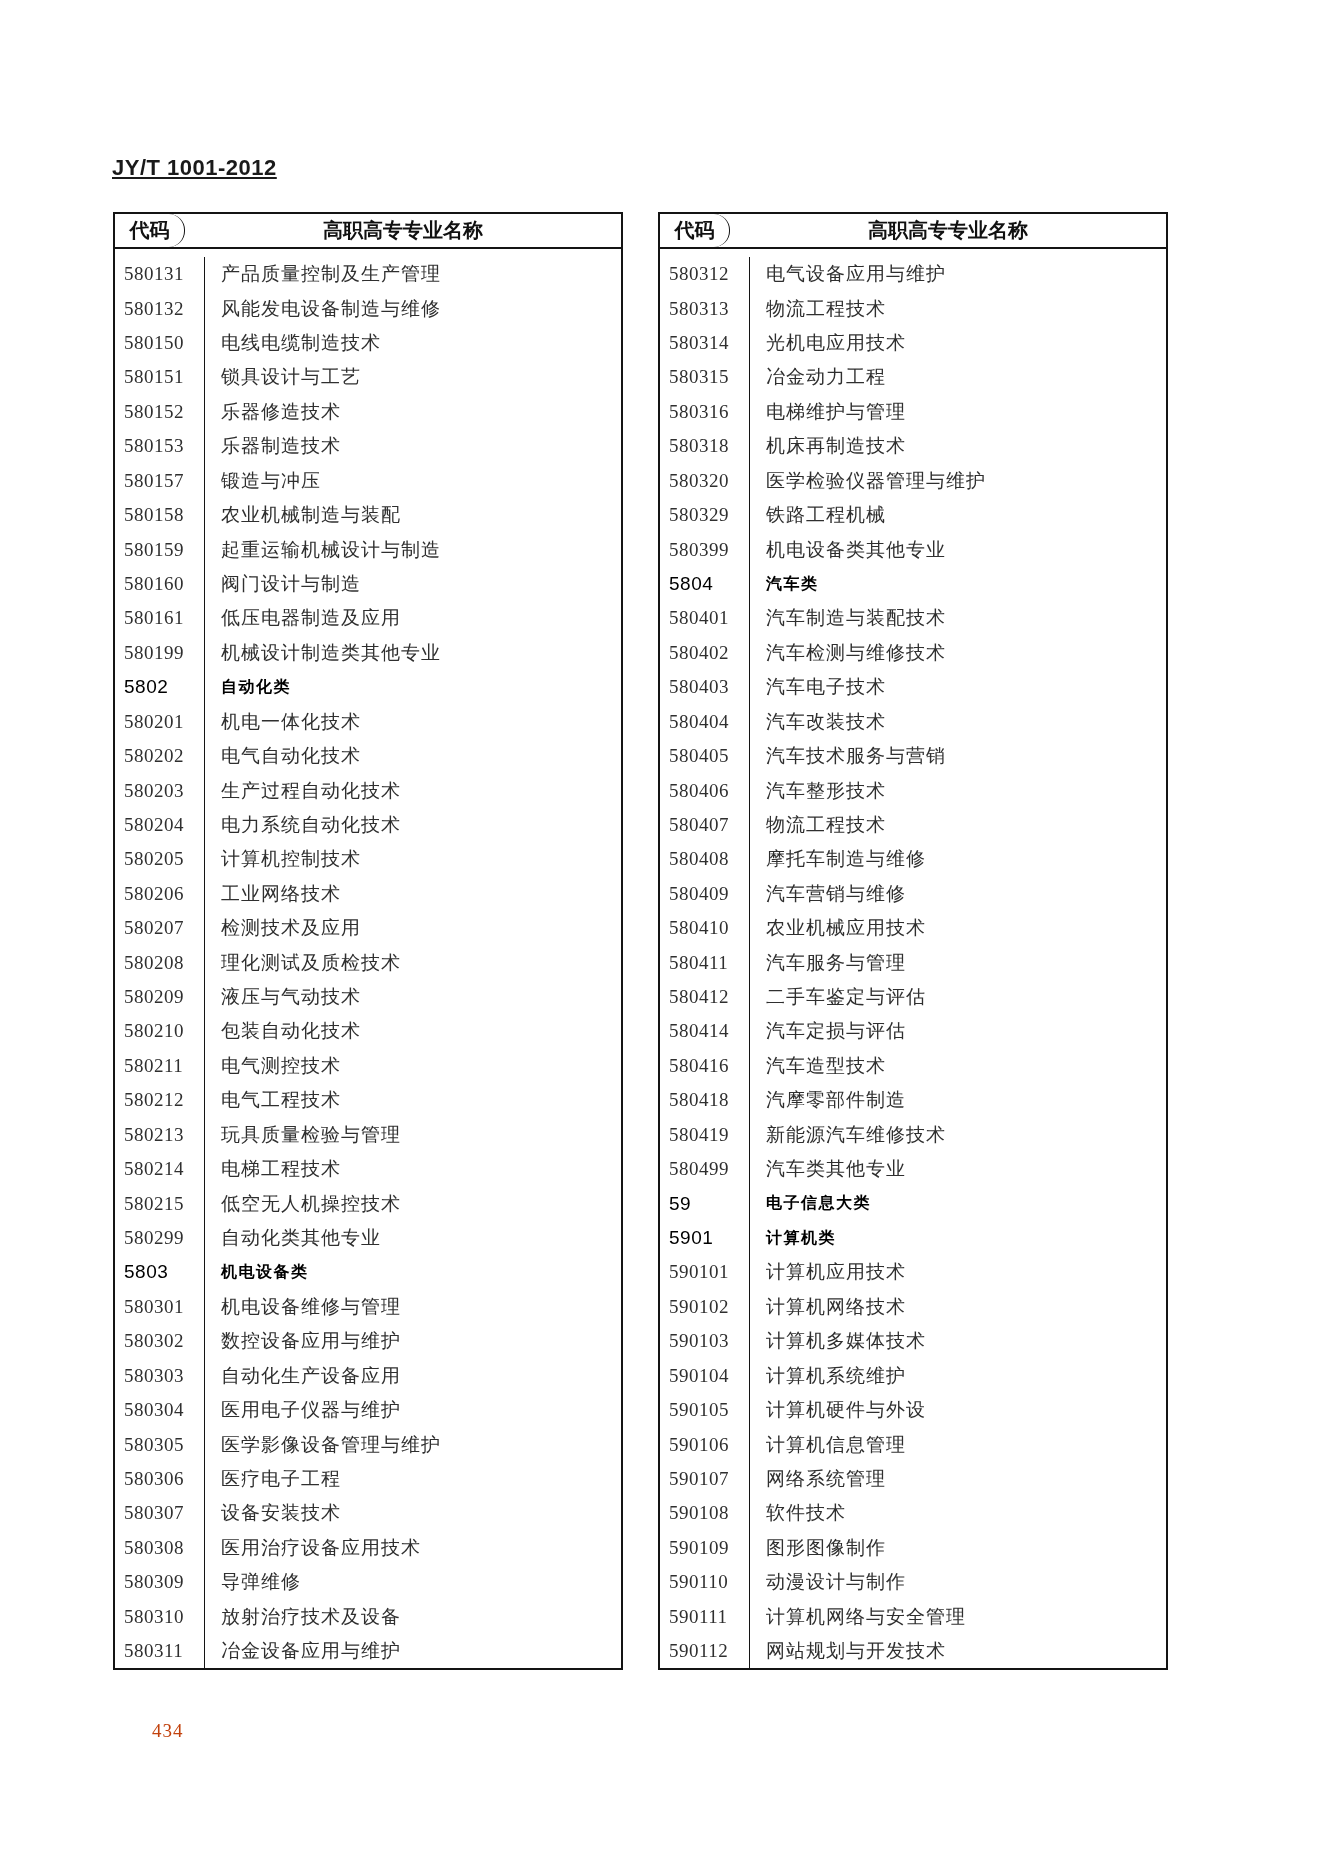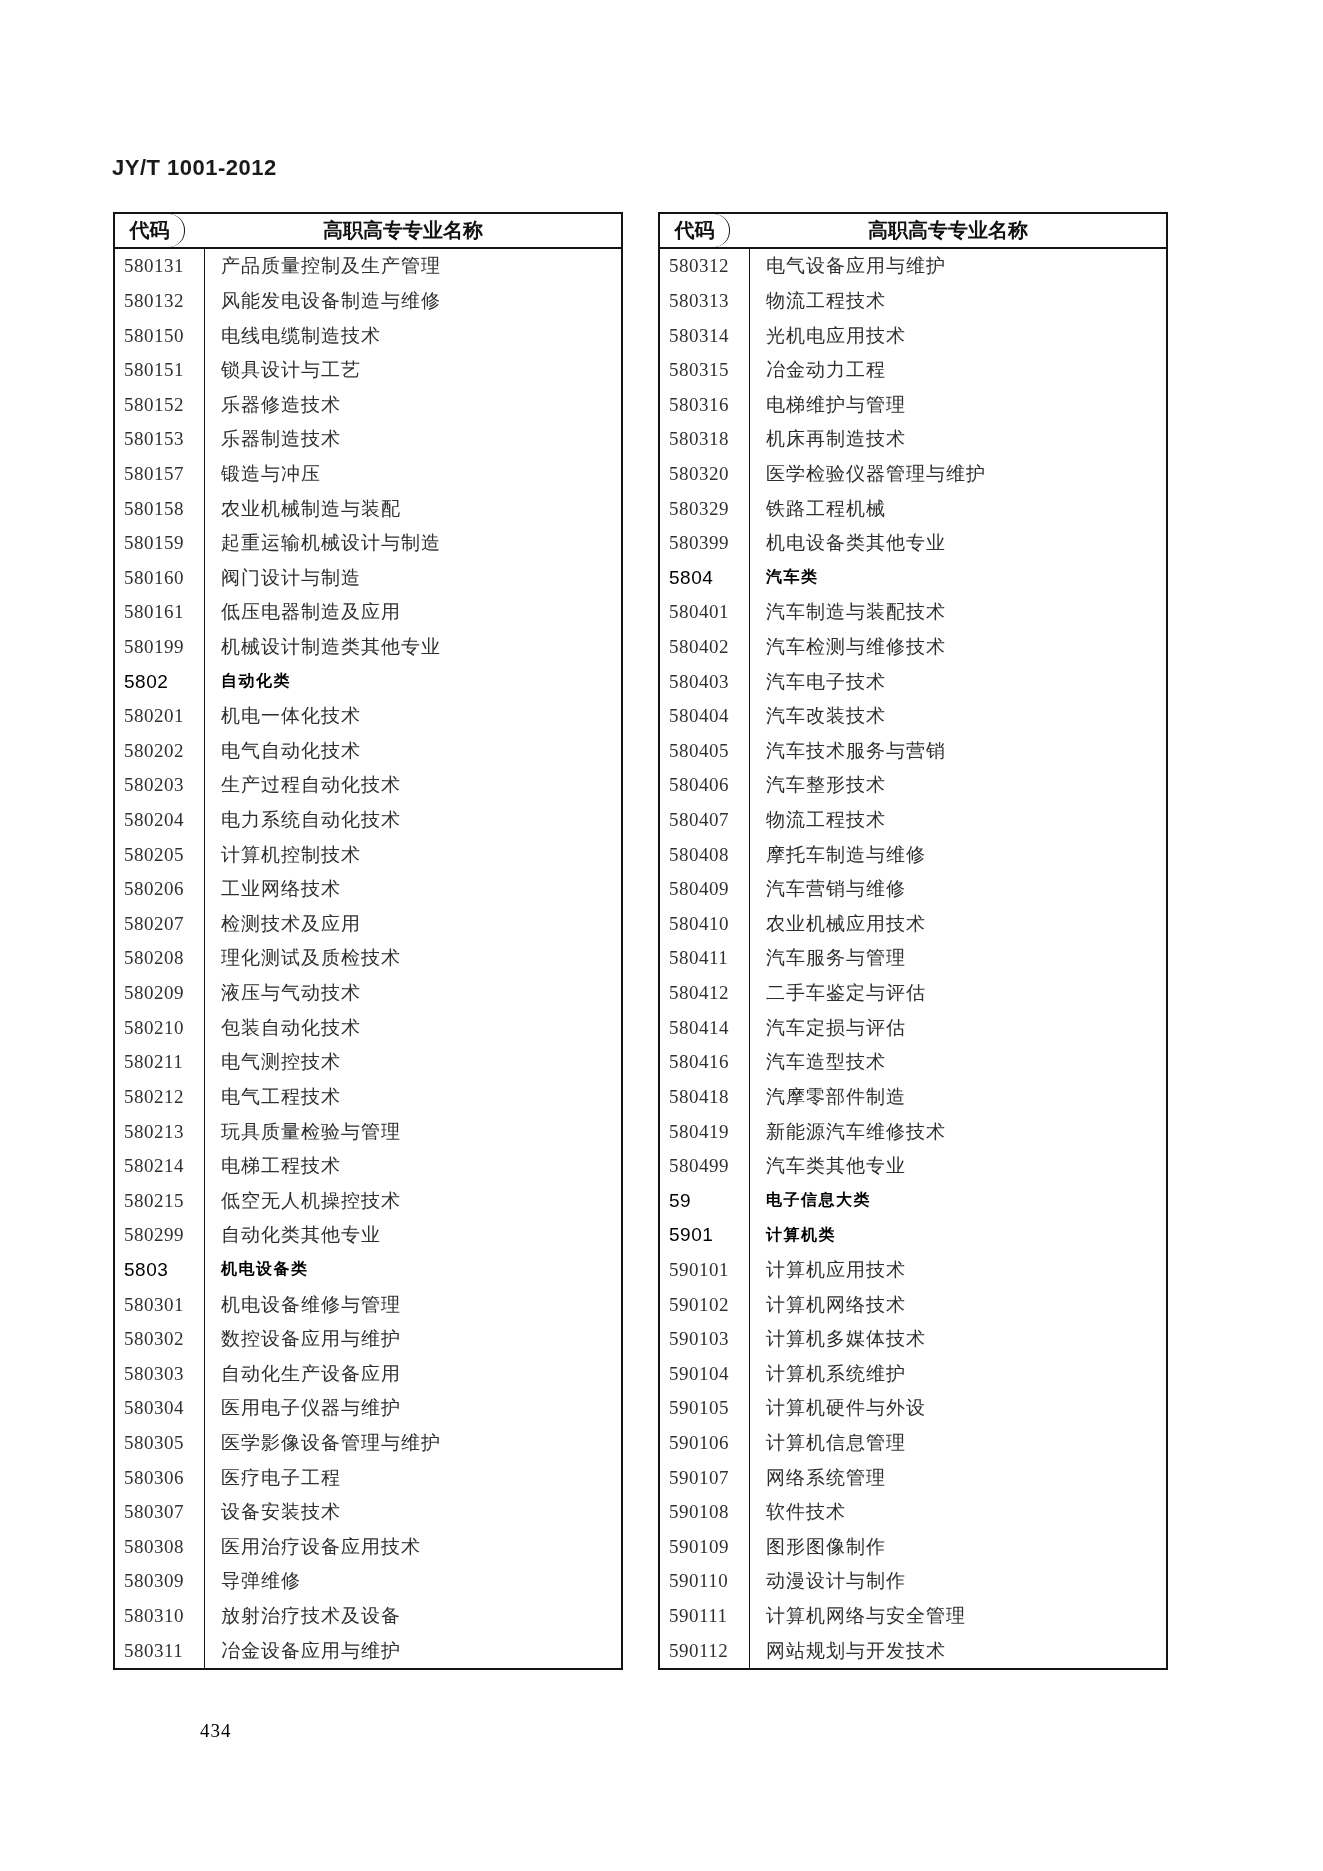--- a/index.html
+++ b/index.html
@@ -15,20 +15,21 @@
   .doc-header {
     position: absolute;
     left: 112px;
     top: 155px;
     font-family: "Liberation Sans", "DejaVu Sans", sans-serif;
     font-weight: 700;
     font-size: 22px;
     letter-spacing: 0.5px;
     color: #1a1a1a;
     white-space: pre;
+    text-decoration: underline;
   }
 
   .major-table {
     position: absolute;
     top: 212px;
     width: 510px;
     height: 1458px;
     border: 2px solid #141414;
     box-sizing: border-box;
     display: flex;
@@ -61,20 +62,21 @@
     flex: 1;
     display: flex;
     align-items: center;
     justify-content: center;
   }
 
   .t-body {
     flex: 1;
     display: flex;
     flex-direction: column;
+    margin-top: 8px;
   }
   .t-row {
     flex: 1;
     display: flex;
     align-items: stretch;
     font-family: "Liberation Serif", "DejaVu Serif", serif;
     font-size: 19px;
     color: #2f2f2f;
   }
   .t-row .code {
@@ -106,23 +108,22 @@
     font-size: 16px;
     letter-spacing: 1.5px;
   }
 
   .page-number {
     position: absolute;
     left: 152px;
     top: 1720px;
     font-family: "Liberation Serif", "DejaVu Serif", serif;
     font-size: 19px;
-    color: #000000;
+    color: #c2410c;
     letter-spacing: 1px;
-    margin-left: 48px;
   }
 </style>
 </head>
 <body>
 
 <div class="doc-header">JY/T 1001-2012</div>
 
 <div class="major-table left">
   <div class="t-header">
     <div class="hc">代码</div>

